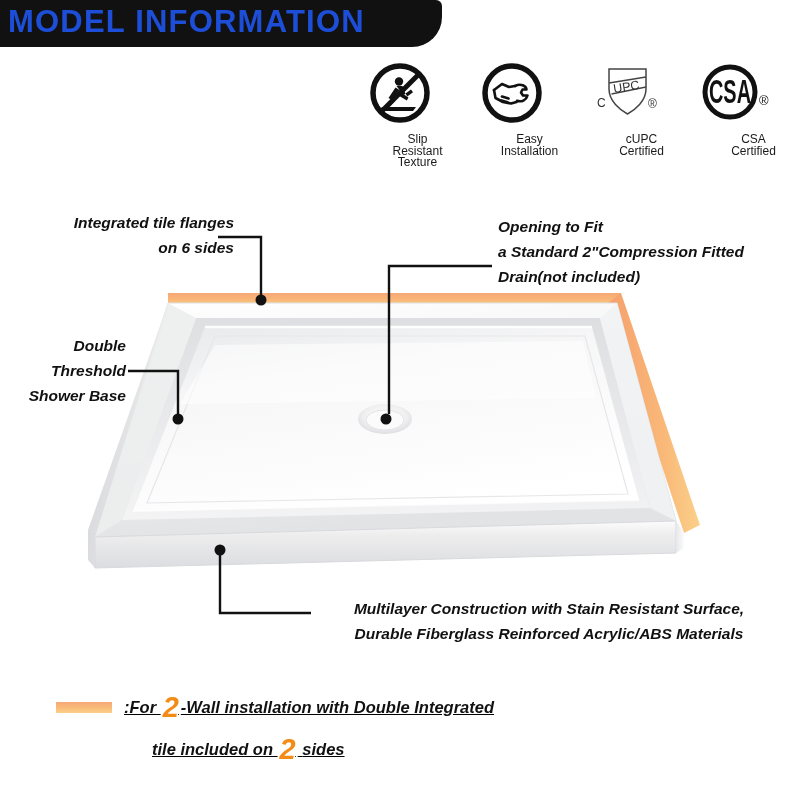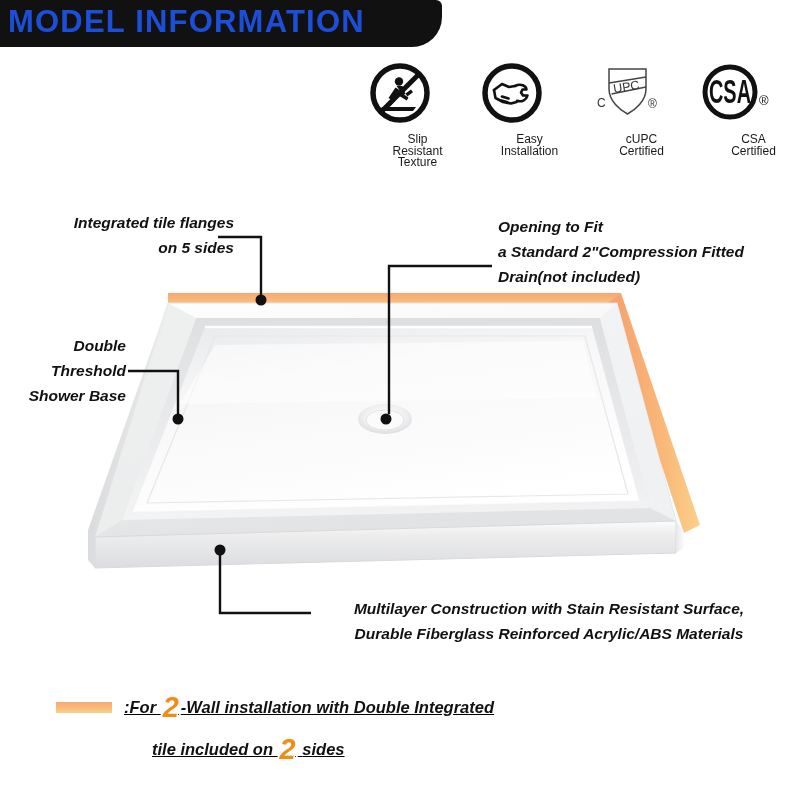--- a/index.html
+++ b/index.html
@@ -311,21 +311,21 @@
 
     <polyline points="128,371 178,371 178,414" fill="none" stroke="#111" stroke-width="2.4"></polyline>
     <circle cx="178" cy="419" r="5.5" fill="#111"></circle>
 
     <polyline points="220,553 220,613 311,613" fill="none" stroke="#111" stroke-width="2.4"></polyline>
     <circle cx="220" cy="550" r="5.5" fill="#111"></circle>
   </svg>
 
   <div class="callout" id="callout-flanges">
     <div>Integrated tile flanges</div>
-    <div>on 5 sides</div>
+    <div>on 6 sides</div>
   </div>
 
   <div class="callout" id="callout-opening">
     <div>Opening to Fit</div>
     <div>a Standard 2"Compression Fitted</div>
     <div>Drain(not included)</div>
   </div>
 
   <div class="callout" id="callout-double">
     <div>Double</div>

